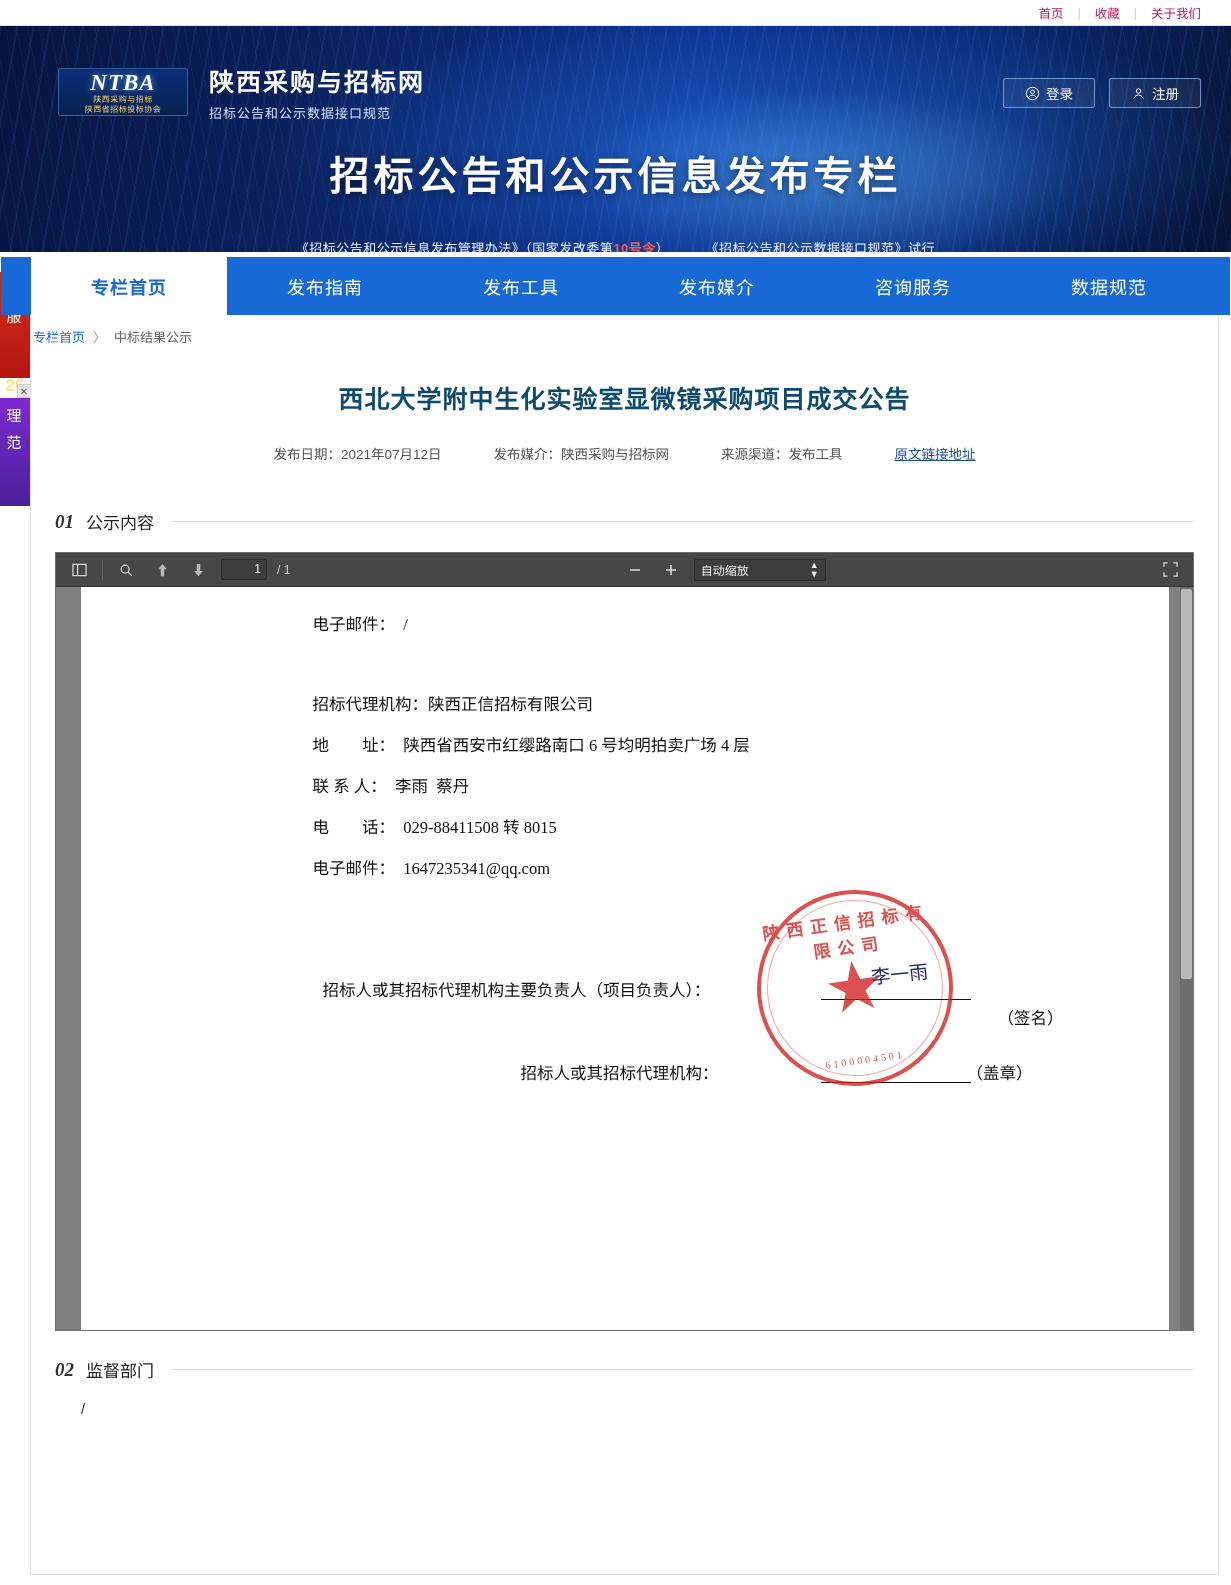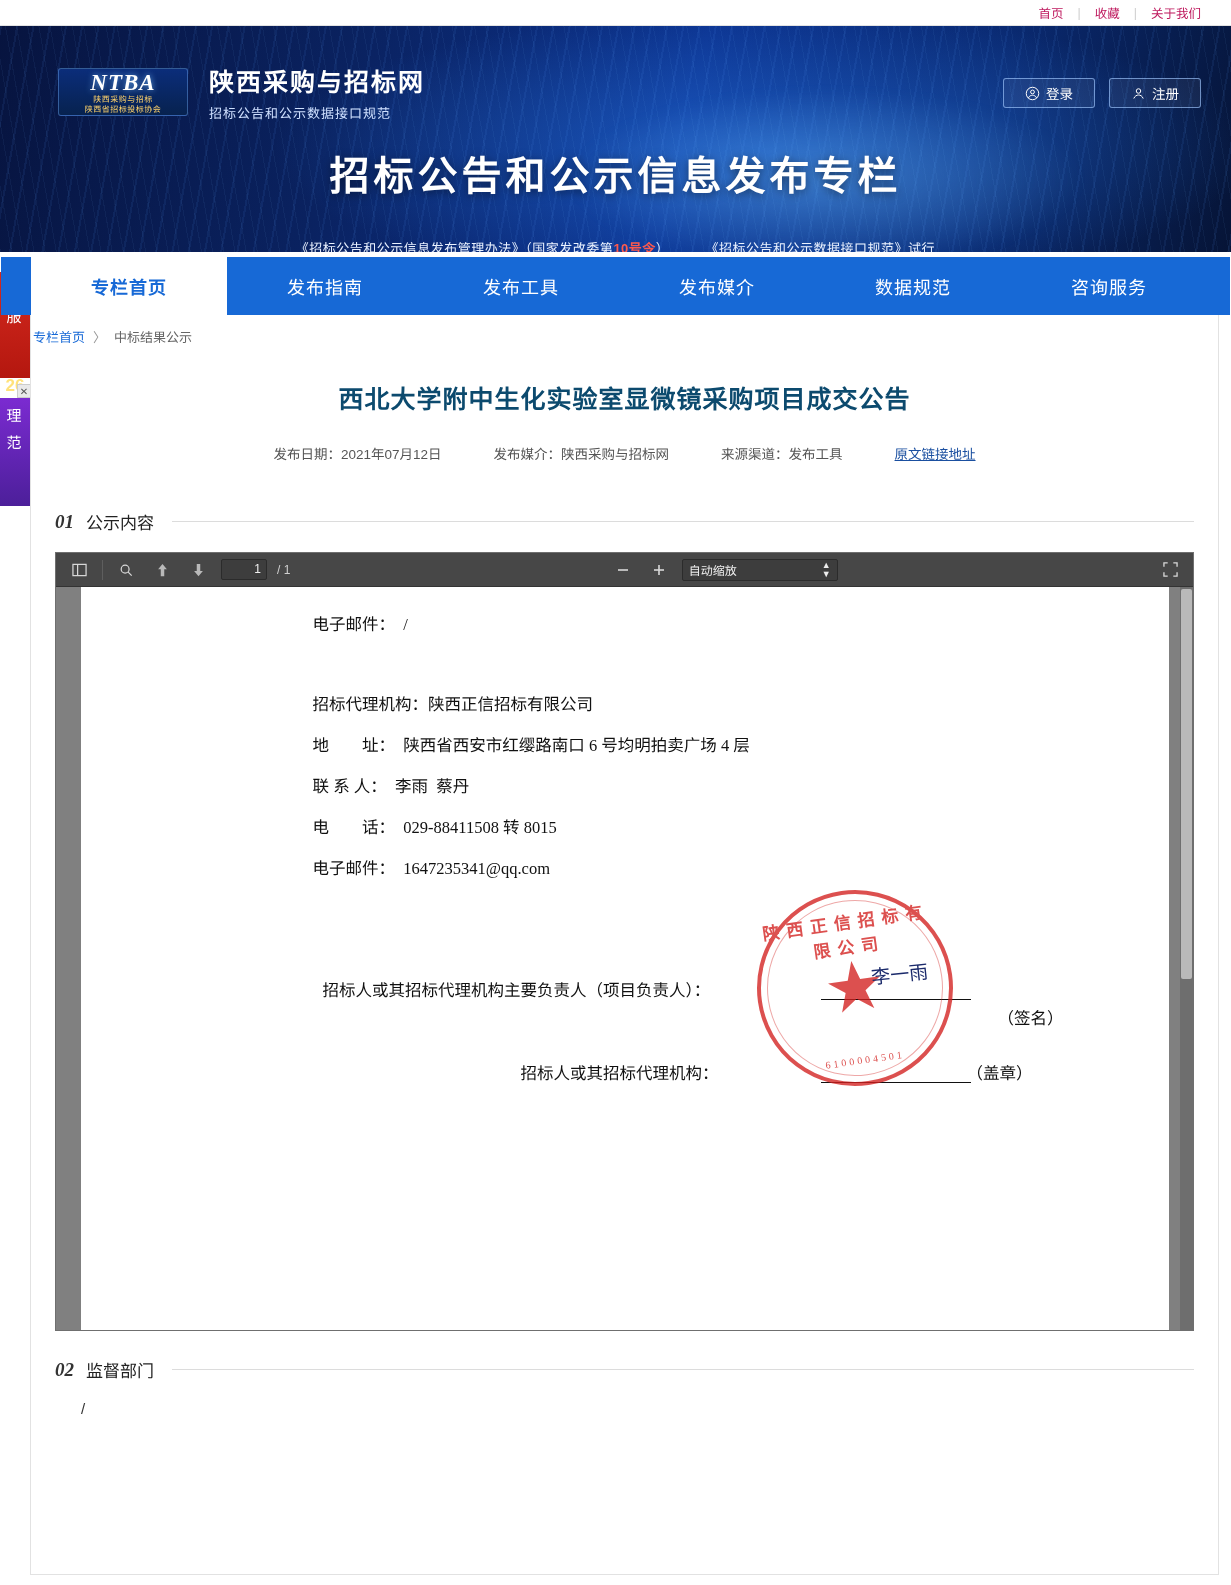--- a/index.html
+++ b/index.html
@@ -157,21 +157,21 @@
   }
   .pdf-toolbar .divider { width: 1px; height: 20px; background: #5e5e5e; }
   .pdf-pagebox {
     width: 46px; height: 21px; background: #3d3d3d; border: 1px solid #2b2b2b;
     color: #eee; font-size: 12px; text-align: right; padding: 0 5px; line-height: 19px;
     border-radius: 2px;
   }
   .pdf-pagecount { font-size: 12px; color: #d0d0d0; }
   .pdf-spacer { flex: 1; }
   .pdf-zoomsel {
-    width: 156px; height: 22px; background: #3d3d3d; border: 1px solid #2b2b2b;
+    width: 132px; height: 22px; background: #3d3d3d; border: 1px solid #2b2b2b;
     border-radius: 2px; color: #eee; font-size: 12px;
     display: flex; align-items: center; padding: 0 6px; position: relative;
   }
   .pdf-zoomsel .caret { position: absolute; right: 6px; font-size: 9px; line-height: 1; }
   .pdf-viewport {
     flex: 1; position: relative; overflow: hidden;
     display: flex; justify-content: center;
     background: #808080;
   }
   .pdf-page {
@@ -307,24 +307,24 @@
     <div class="item">
       <span>发布指南</span>
     </div>
     <div class="item">
       <span>发布工具</span>
     </div>
     <div class="item">
       <span>发布媒介</span>
     </div>
     <div class="item">
+      <span>咨询服务</span>
+    </div>
+    <div class="item">
       <span>数据规范</span>
-    </div>
-    <div class="item">
-      <span>咨询服务</span>
     </div>
   </div>
 
   <div class="breadcrumb">
     <a href="#">专栏首页</a>
     <span class="arrow">〉</span>
     <span>中标结果公示</span>
   </div>
 
   <div class="doc-title">西北大学附中生化实验室显微镜采购项目成交公告</div>

